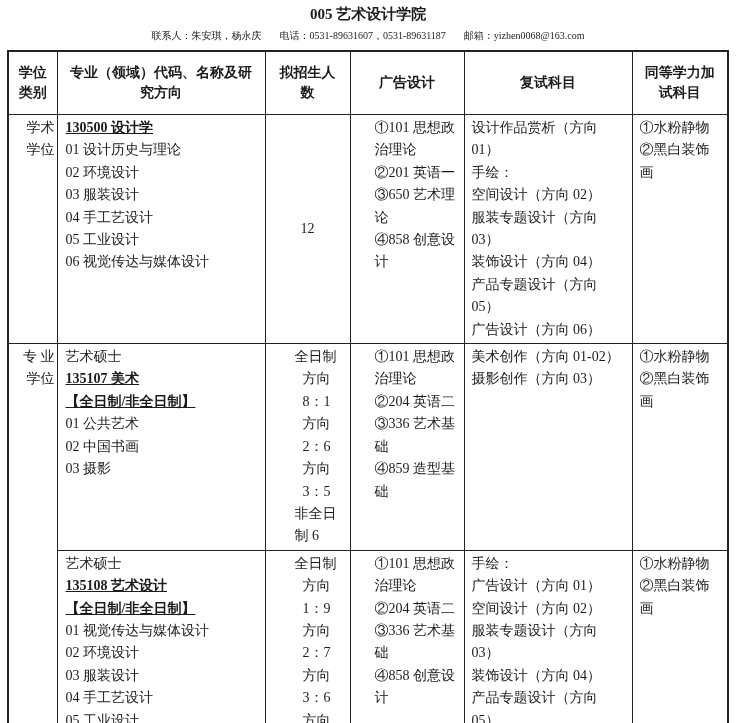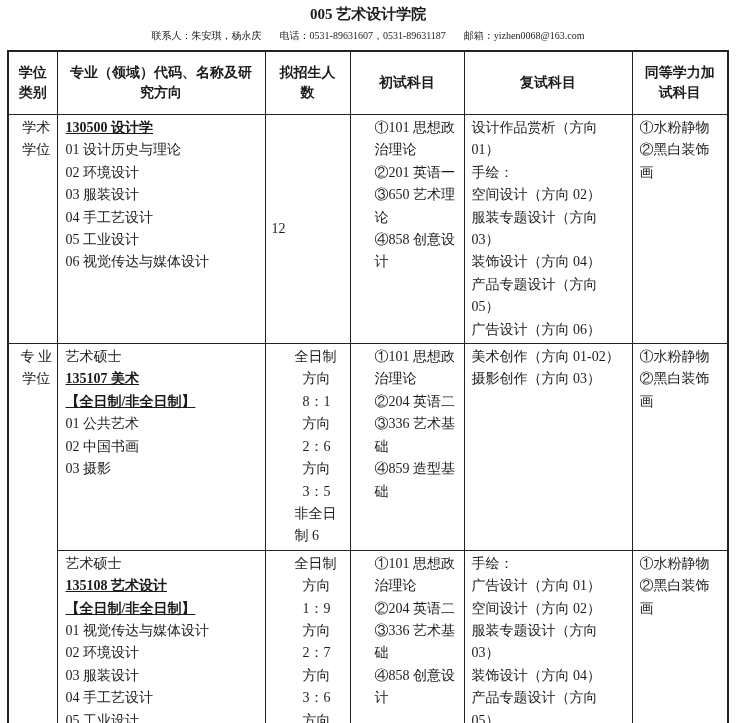--- a/index.html
+++ b/index.html
@@ -22,24 +22,24 @@
     width:720px; margin:0 auto;
     border:2px solid #222222;
   }
   th, td { border:1px solid #222222; vertical-align:top; }
   th {
     font-weight:bold; text-align:center; vertical-align:middle;
     padding:2px 8px; height:39px; font-size:14px; line-height:20px;
   }
   th.th-quota { padding:11px 8px; }
   td { padding:2px 6px; }
-  td.c-degree { text-align:center; padding:2px 2px 2px 9px; }
+  td.c-degree { text-align:right; padding:2px 2px 2px 9px; }
   td.c-major { padding-left:8px; }
   td.c-quota { vertical-align:middle; padding-left:29px; }
-  td.c-quota-center { vertical-align:middle; }
+  td.c-quota-center { vertical-align:middle; text-align:center; }
   td.c-initial { padding:2px 5px 2px 24px; }
   td.c-second { padding:2px 5px 2px 7px; }
   td.c-equiv { padding:2px 6px 2px 7px; }
 
   .ln { line-height:22.4px; }
   .ln.b { font-weight:bold;text-decoration:underline; }
   .ln.ind { padding-left:8px; }
 
   tr.r1 > td { height:136px; }
   tr.r2 > td { height:122px; }
@@ -63,21 +63,21 @@
         <col style="width:85px">
       <col style="width:114px">
         <col style="width:168px">
         <col style="width:96px">
     </colgroup>
     <tbody>
         <tr>
       <th>学位类别</th>
       <th>专业（领域）代码、名称及研究方向</th>
       <th class="th-quota">拟招生人数</th>
-      <th>初试科目</th>
+      <th>广告设计</th>
       <th>复试科目</th>
       <th>同等学力加试科目</th>
     </tr>
 
     <tr class="r1">
       <td class="c-degree">
             <div class="ln">学术</div>
             <div class="ln">学位</div>
           </td>
       <td class="c-major">

